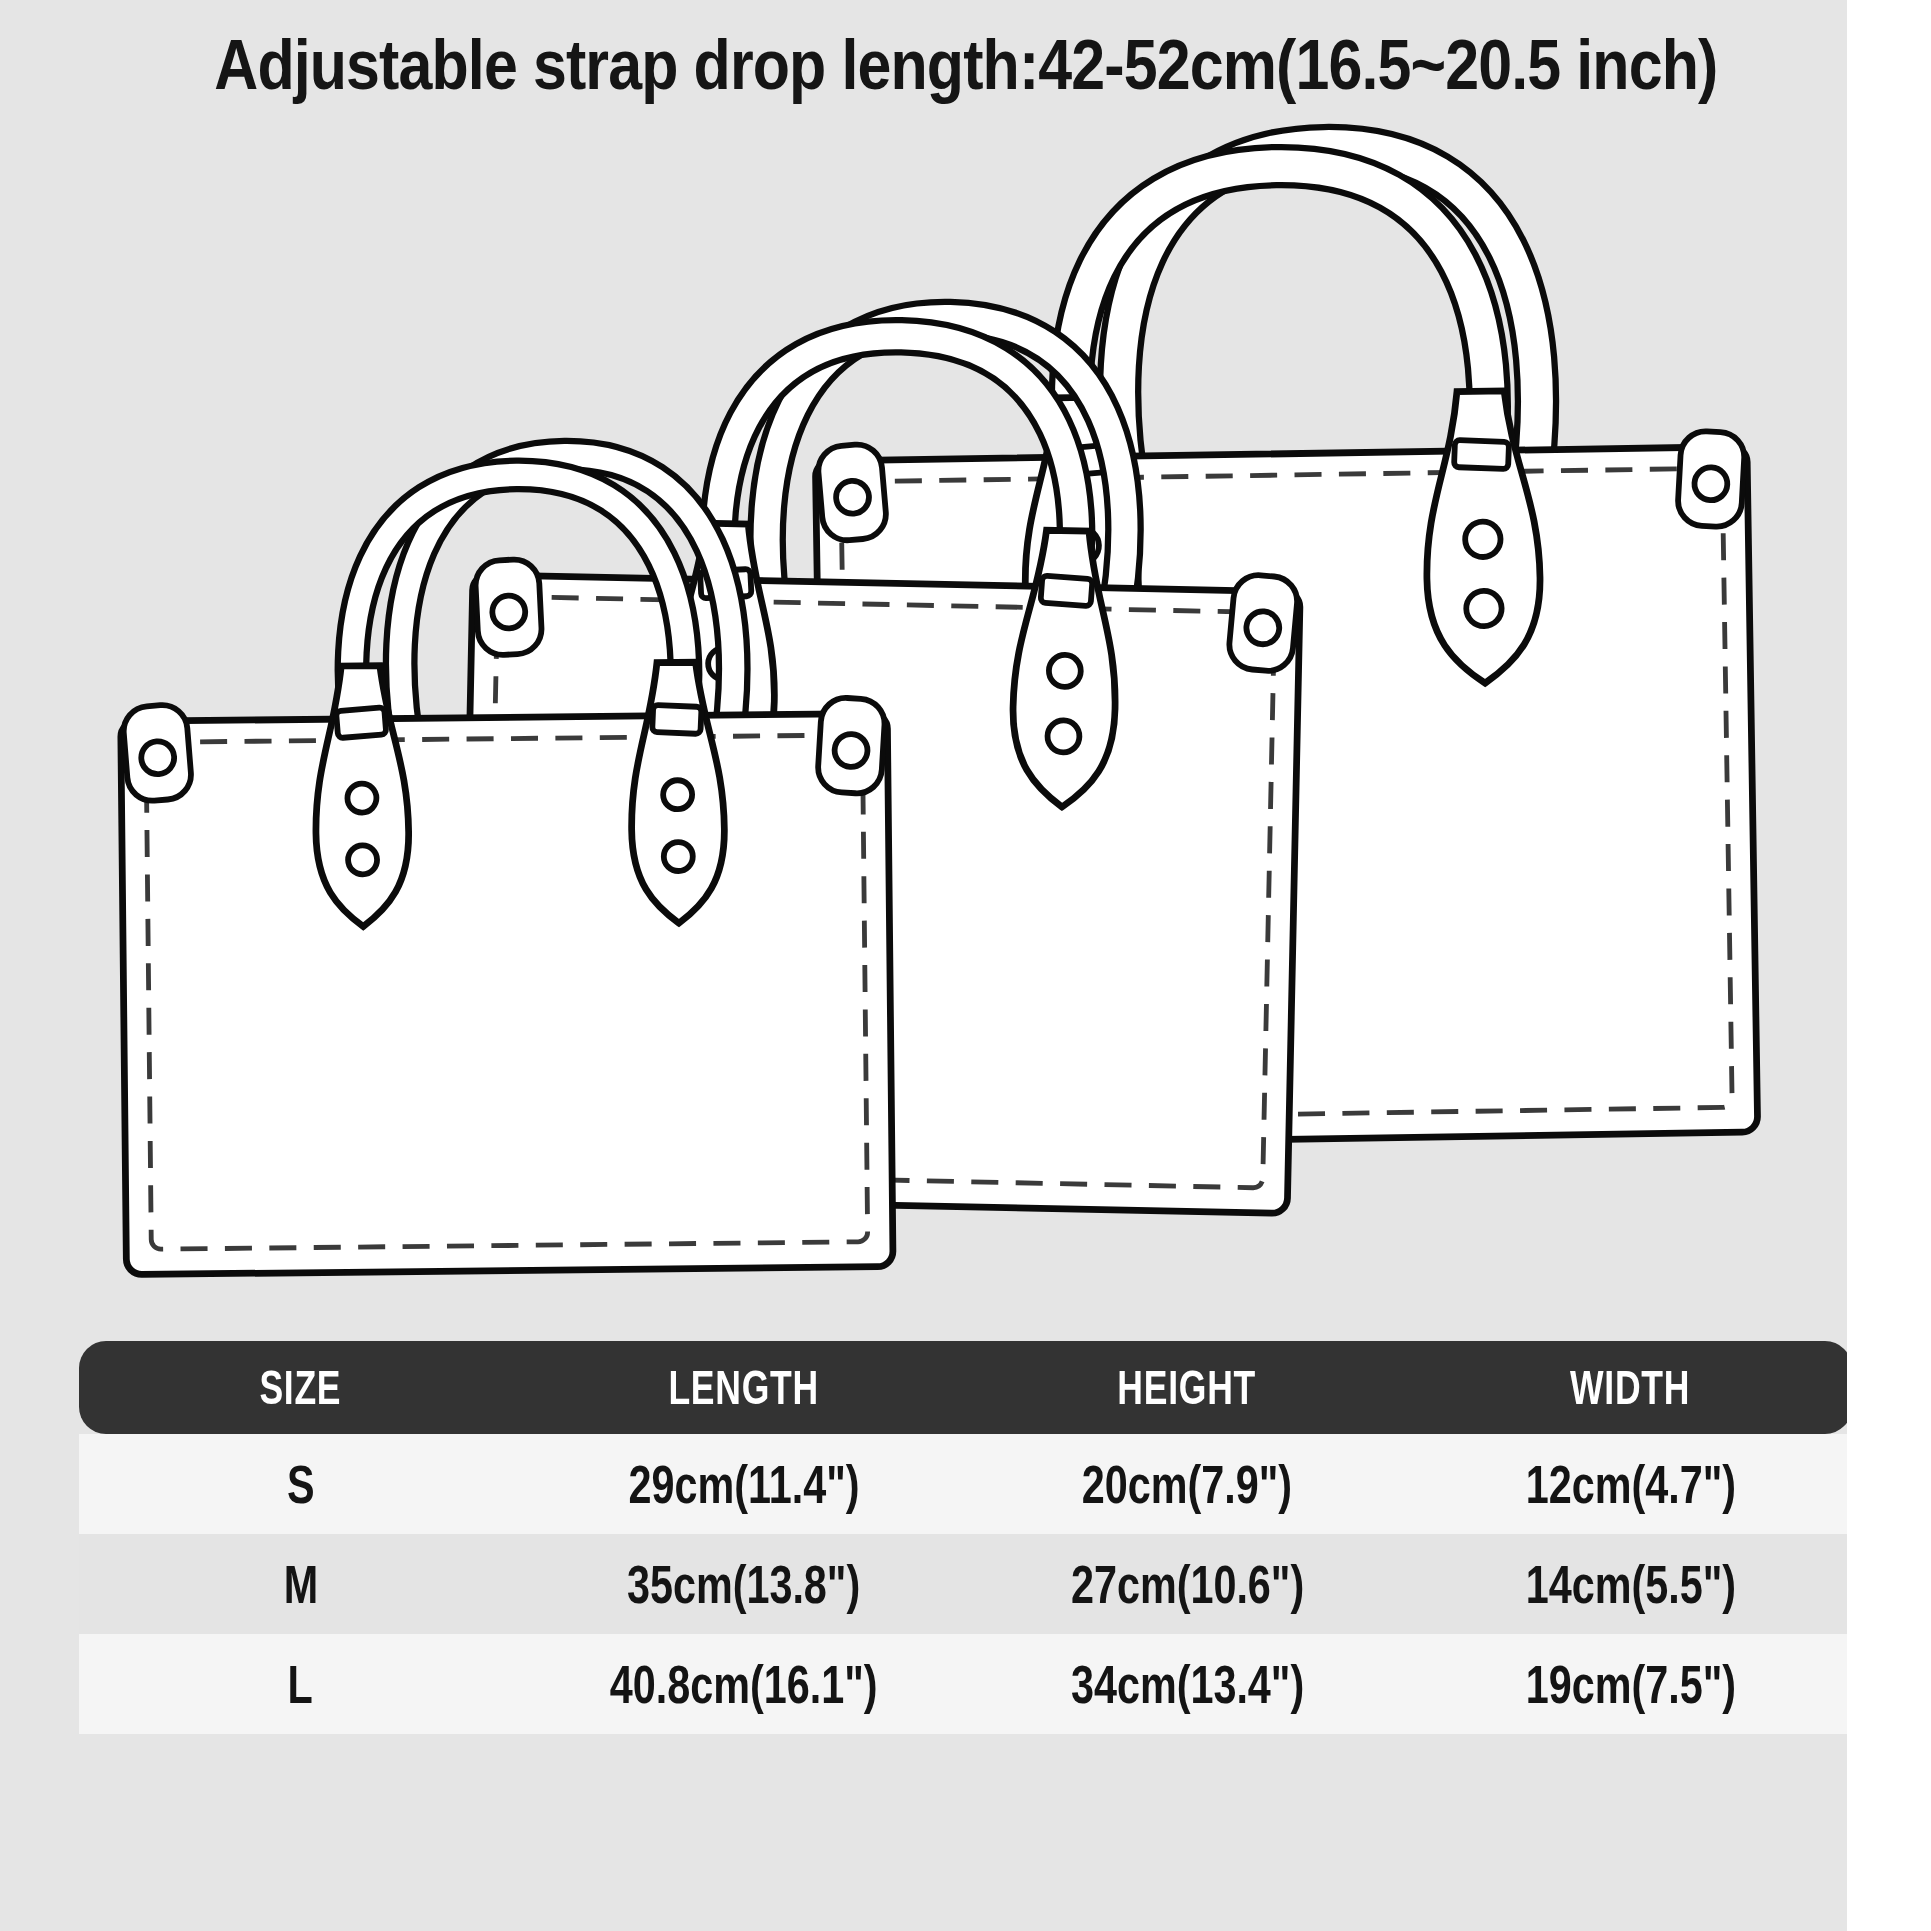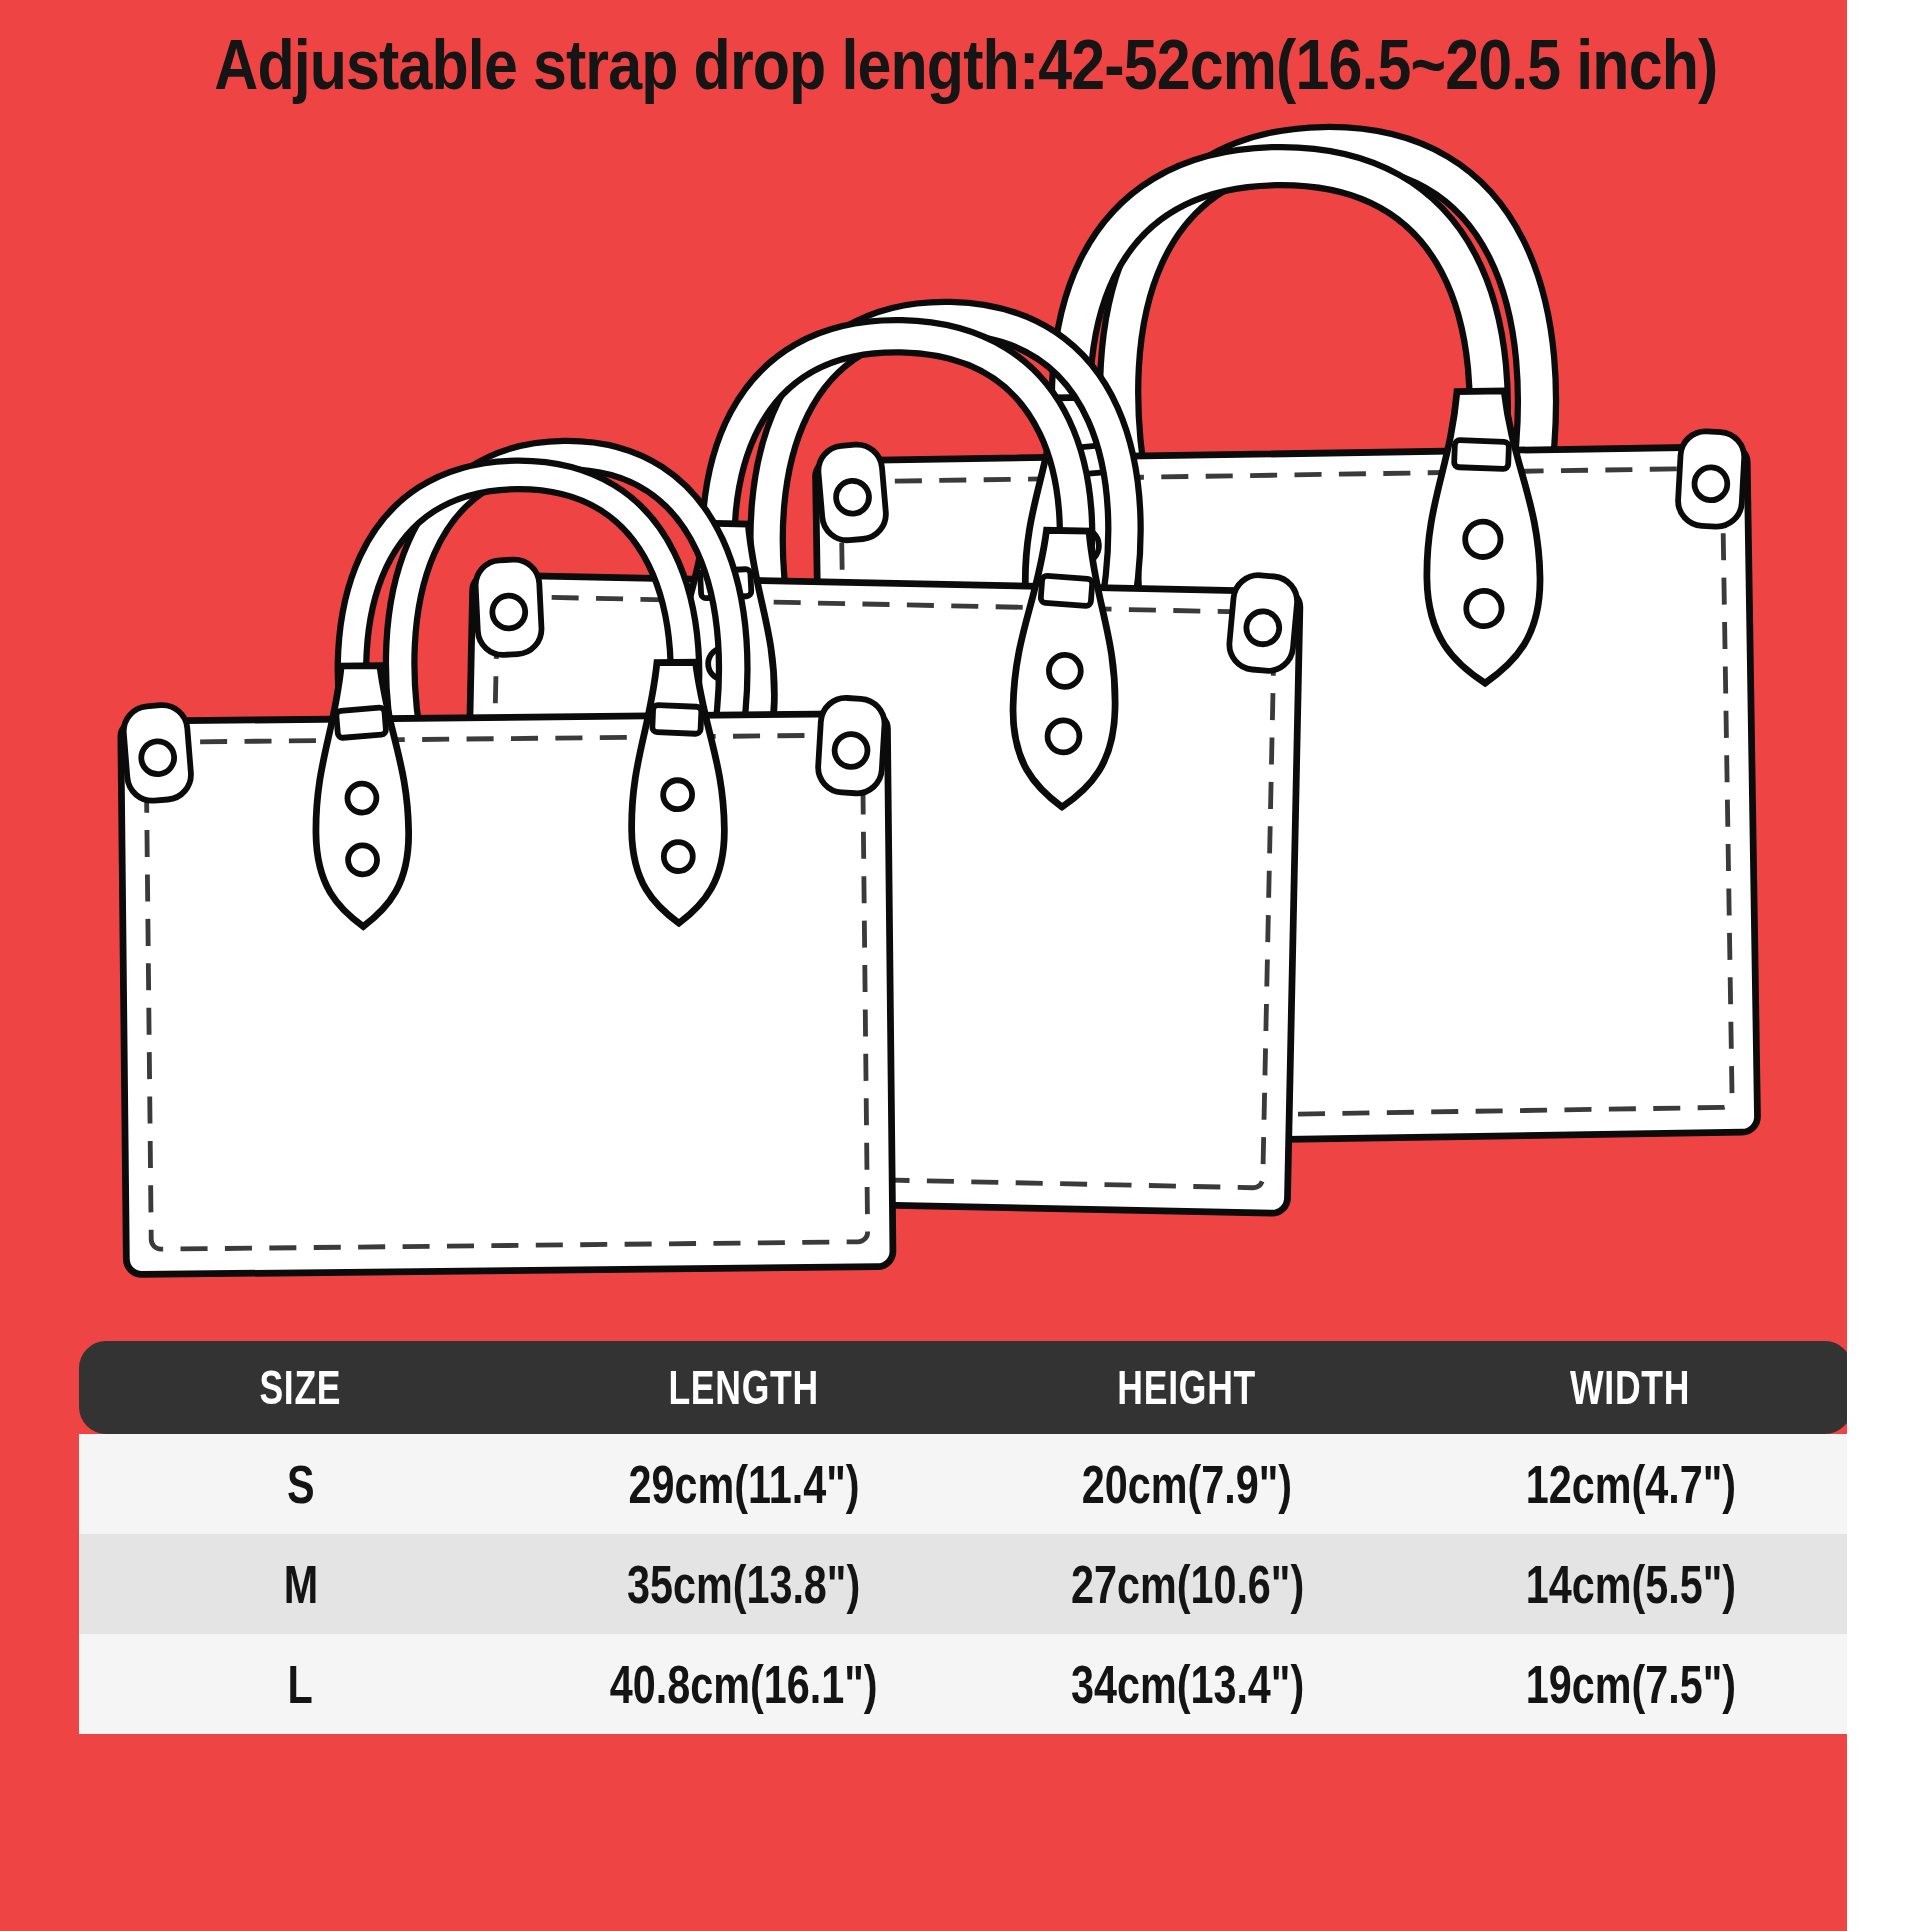--- a/index.html
+++ b/index.html
@@ -1,17 +1,17 @@
 <!DOCTYPE html>
 <html><head>
 <meta charset="utf-8">
 <style>
   html,body{margin:0;padding:0;background:#ffffff;}
   .canvas{
-    position:relative;width:1847px;height:1931px;background:#ef4444;overflow:hidden;
+    position:relative;width:1847px;height:1931px;background:#e5e5e5;overflow:hidden;
     font-family:"Liberation Sans","DejaVu Sans",sans-serif;color:#111111;
   }
   
   .title{
     position:absolute;top:27px;left:0;width:1931px;text-align:center;
     font-weight:bold;font-size:70px;line-height:1.1;color:#151515;white-space:nowrap;
   }
   .squeeze{display:inline-block;white-space:nowrap;transform-origin:center;}
   .title .squeeze{transform:scaleX(.87);letter-spacing:-1px;}
   

